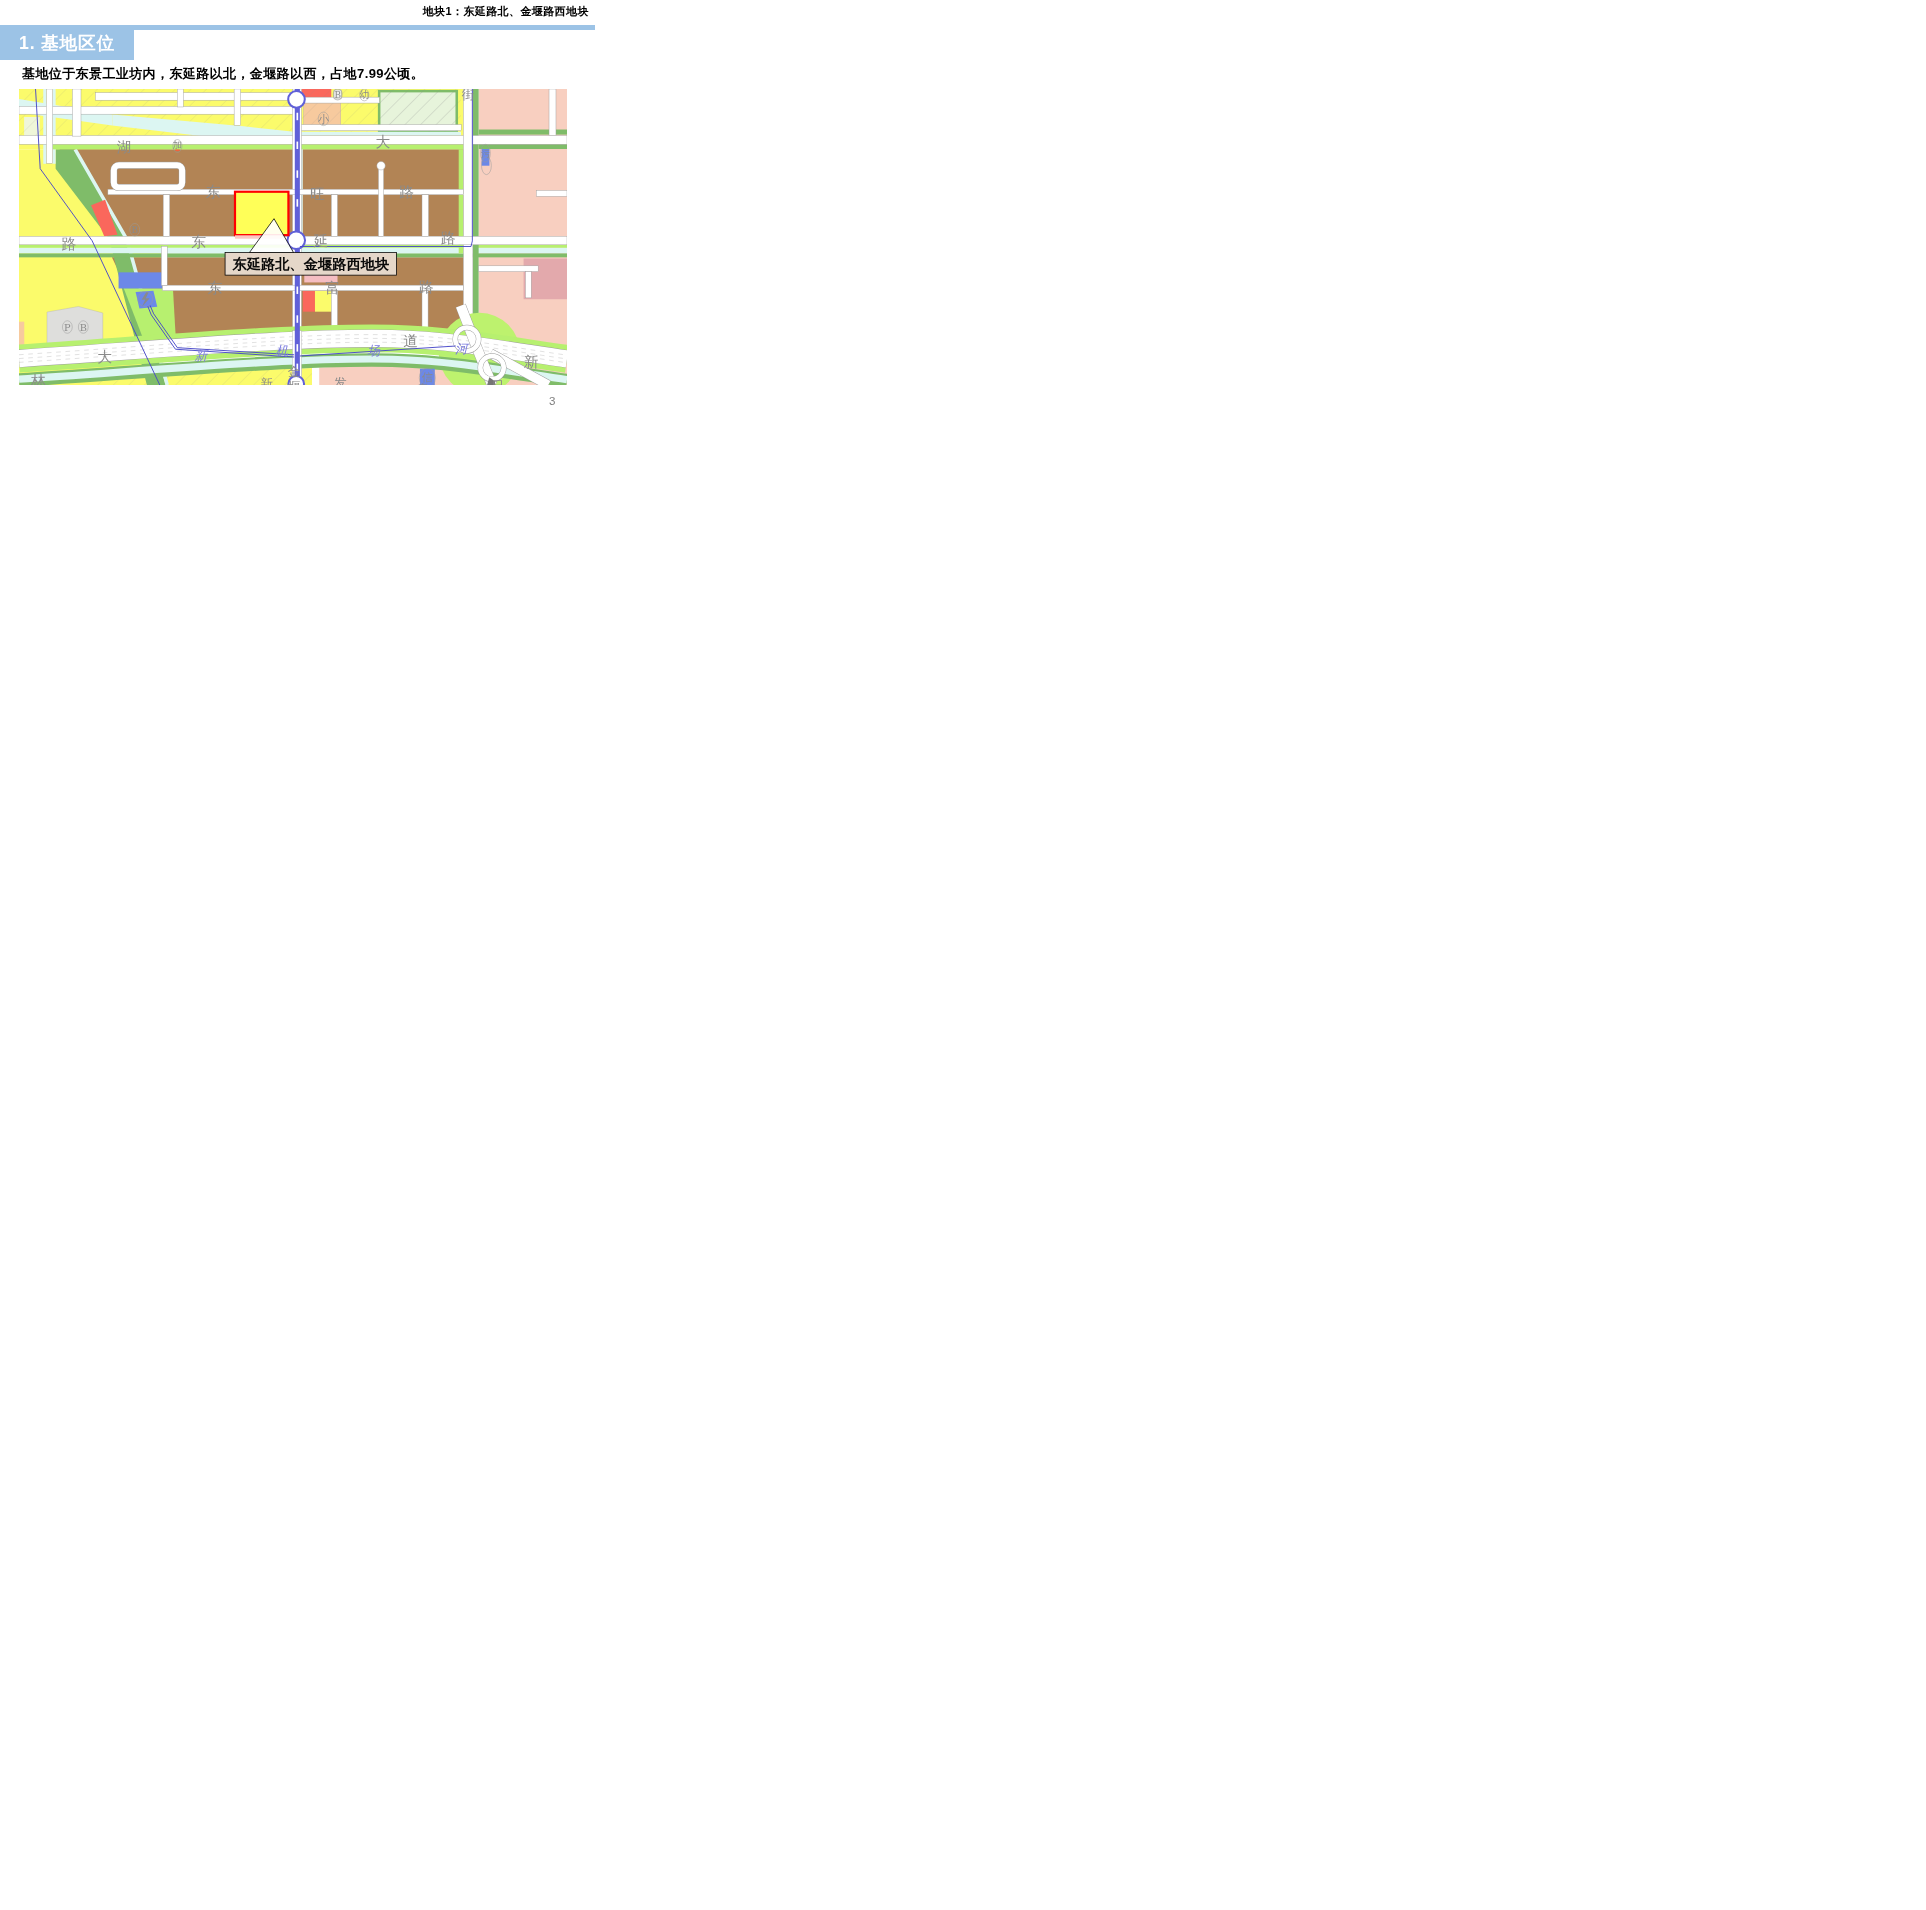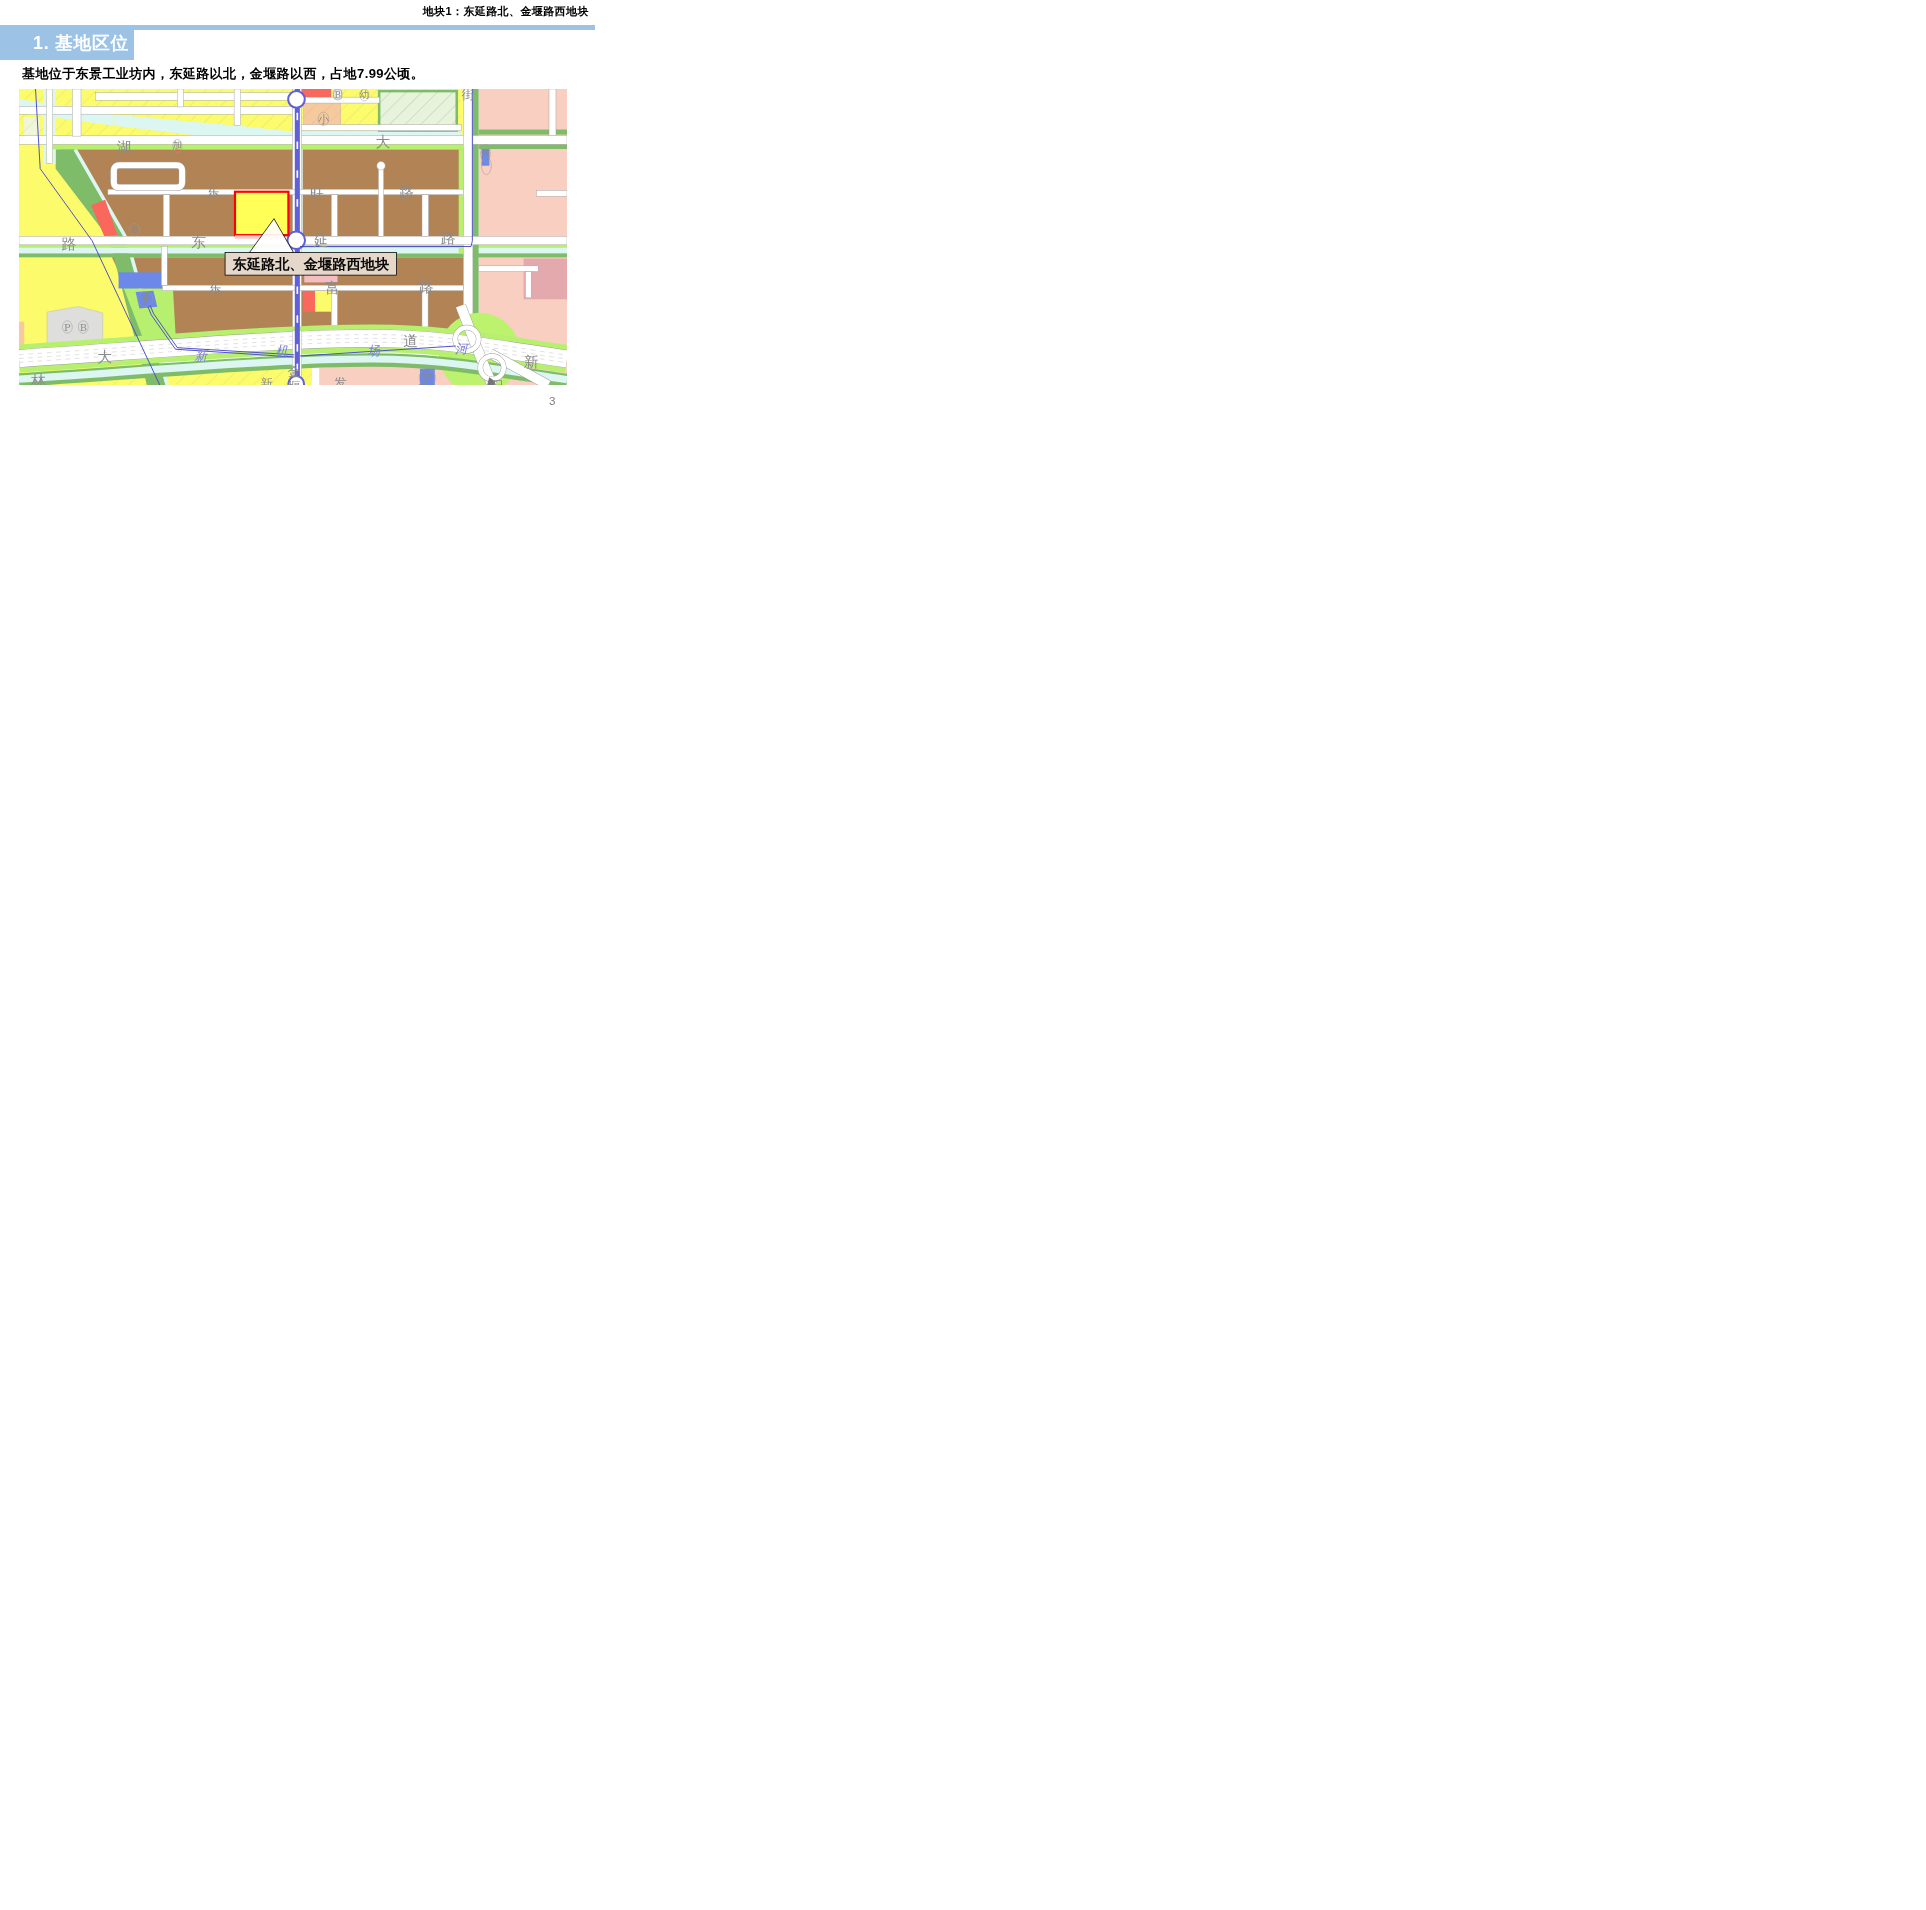--- a/index.html
+++ b/index.html
@@ -3,21 +3,21 @@
 <meta charset="utf-8">
 <style>
   html,body{margin:0;padding:0;background:#fff;}
   .slide{position:relative;width:595px;height:421px;background:#fff;overflow:hidden;
          font-family:"Liberation Sans",sans-serif;}
   .top-tag{position:absolute;top:3.9px;right:6.2px;font-size:11px;font-weight:bold;color:#000;
            letter-spacing:0.4px;white-space:nowrap;}
   .band{position:absolute;top:25px;left:0;width:595px;height:5.4px;background:#9CC3E6;}
   .section-block{position:absolute;top:25px;left:0;width:134px;height:35px;background:#9CC3E6;
                  display:flex;align-items:center;}
-  .section-block span{color:#fff;font-size:17.7px;font-weight:bold;padding-left:33px;letter-spacing:0.8px;}
+  .section-block span{color:#fff;font-size:17.7px;font-weight:bold;padding-left:19px;letter-spacing:0.8px;}
   .body-text{position:absolute;top:65px;left:22px;font-size:13px;font-weight:bold;color:#000;
              letter-spacing:0.4px;white-space:nowrap;}
   .map-wrap{position:absolute;left:18.5px;top:89px;width:548px;height:296px;}
   .map-wrap svg{display:block;width:548px;height:296px;}
   .page-num{position:absolute;top:394px;left:549px;font-size:11.6px;color:#7f7f7f;}
   .lbl{font-family:"DejaVu Serif",serif;fill:#8A8A8A;}
   .lblb{font-family:"DejaVu Serif",serif;fill:#7B7BDF;font-style:italic;}
   .callout-txt{font-family:"Liberation Sans",sans-serif;font-weight:bold;fill:#0a0a0a;}
   text{text-anchor:middle;}
 </style>

